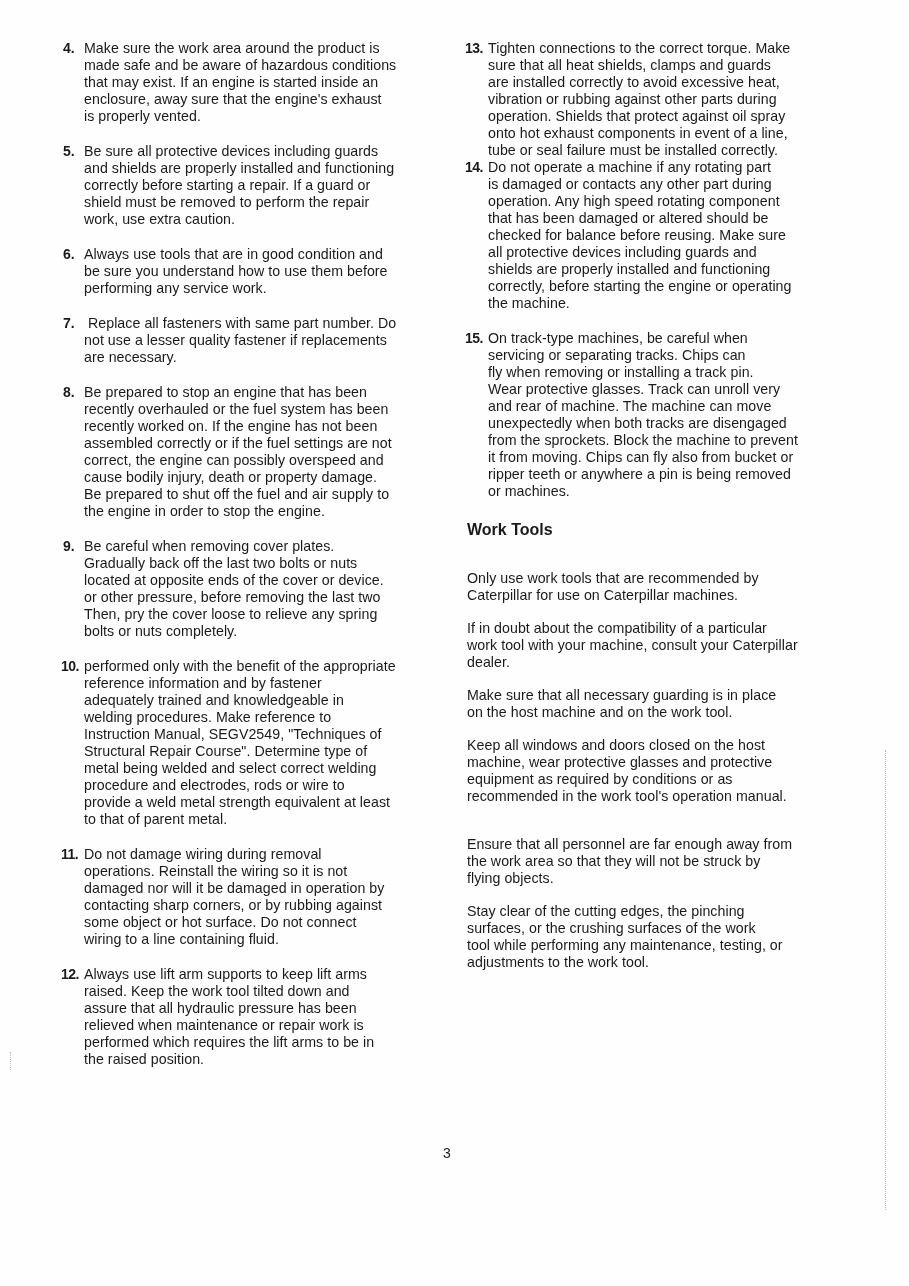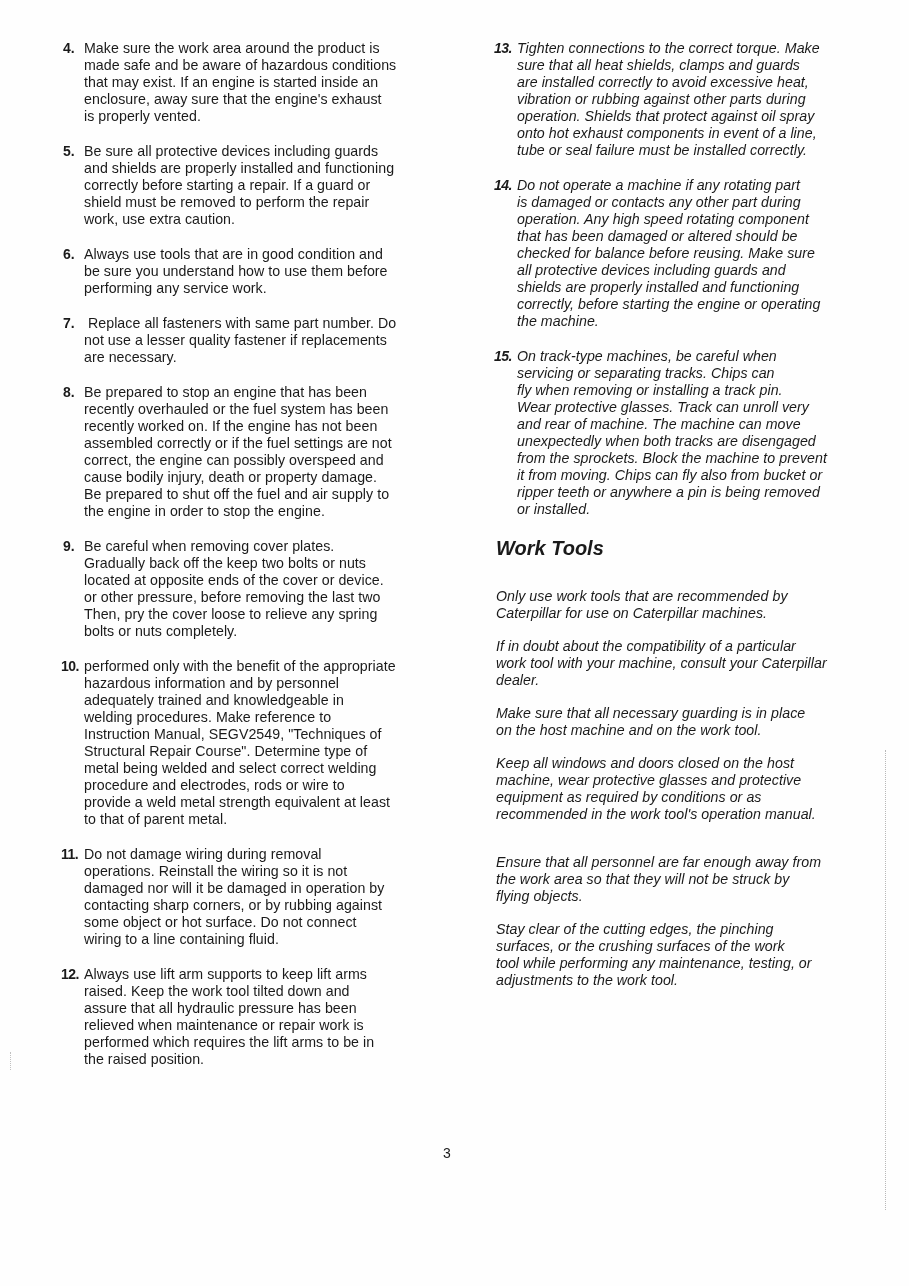--- a/index.html
+++ b/index.html
@@ -4,29 +4,29 @@
 <style>
   html, body { margin: 0; padding: 0; background: #ffffff; }
   body {
     width: 909px; height: 1286px; position: relative; overflow: hidden;
     font-family: "Liberation Sans", "DejaVu Sans", sans-serif;
     color: #1a1a1a;
   }
   .page { position: absolute; inset: 0; background: #fefefe; }
   .col { position: absolute; top: 40px; }
   .col-left { left: 63px; width: 370px; }
-  .col-right { left: 496px; width: 365px; font-style: italic; }
+  .col-right { left: 467px; width: 365px; }
   .item { position: relative; padding-left: 21px; margin: 0; }
   .item .num {
     position: absolute; left: 0; top: 0; font-weight: bold; font-size: 14px; line-height: 17px;
   }
   .item.two-digit { padding-left: 21px; }
   .item.two-digit .num { left: -2px; letter-spacing: -0.5px; }
   .line { display: block; font-size: 14.2px; line-height: 17px; white-space: nowrap; letter-spacing: 0.05px; }
-  .heading { font-weight: bold; font-size: 20px; line-height: 24px; margin: 0; white-space: nowrap; }
+  .heading { font-weight: bold; font-size: 16px; line-height: 24px; margin: 0; white-space: nowrap; }
   .para { margin: 0; }
   .page-number { position: absolute; left: 443px; top: 1145px; font-size: 14px; line-height: 17px; }
   .margin-rule {
     position: absolute; left: 885px; top: 750px; width: 0; height: 460px;
     border-left: 1px dotted #b8b8b8;
   }
   .left-mark { position: absolute; left: 10px; top: 1052px; width: 0; height: 18px; border-left: 1px dotted #c0c0c0; }
 </style>
 </head>
 <body>
@@ -75,31 +75,31 @@
       <span class="line">assembled correctly or if the fuel settings are not</span>
       <span class="line">correct, the engine can possibly overspeed and</span>
       <span class="line">cause bodily injury, death or property damage.</span>
       <span class="line">Be prepared to shut off the fuel and air supply to</span>
       <span class="line">the engine in order to stop the engine.</span>
     </div>
 
     <div class="item" style="margin-top:18px">
       <span class="num">9.</span>
       <span class="line">Be careful when removing cover plates.</span>
-      <span class="line">Gradually back off the keep two bolts or nuts</span>
+      <span class="line">Gradually back off the last two bolts or nuts</span>
       <span class="line">located at opposite ends of the cover or device.</span>
       <span class="line">or other pressure, before removing the last two</span>
       <span class="line">Then, pry the cover loose to relieve any spring</span>
       <span class="line">bolts or nuts completely.</span>
     </div>
 
     <div class="item two-digit" style="margin-top:18px">
       <span class="num">10.</span>
       <span class="line">performed only with the benefit of the appropriate</span>
-      <span class="line">hazardous information and by personnel</span>
+      <span class="line">reference information and by fastener</span>
       <span class="line">adequately trained and knowledgeable in</span>
       <span class="line">welding procedures. Make reference to</span>
       <span class="line">Instruction Manual, SEGV2549, "Techniques of</span>
       <span class="line">Structural Repair Course". Determine type of</span>
       <span class="line">metal being welded and select correct welding</span>
       <span class="line">procedure and electrodes, rods or wire to</span>
       <span class="line">provide a weld metal strength equivalent at least</span>
       <span class="line">to that of parent metal.</span>
     </div>
 
@@ -130,21 +130,21 @@
       <span class="num">13.</span>
       <span class="line">Tighten connections to the correct torque. Make</span>
       <span class="line">sure that all heat shields, clamps and guards</span>
       <span class="line">are installed correctly to avoid excessive heat,</span>
       <span class="line">vibration or rubbing against other parts during</span>
       <span class="line">operation. Shields that protect against oil spray</span>
       <span class="line">onto hot exhaust components in event of a line,</span>
       <span class="line">tube or seal failure must be installed correctly.</span>
     </div>
 
-    <div class="item two-digit" style="margin-top:18px">
+    <div class="item two-digit" style="margin-top:0">
       <span class="num">14.</span>
       <span class="line">Do not operate a machine if any rotating part</span>
       <span class="line">is damaged or contacts any other part during</span>
       <span class="line">operation. Any high speed rotating component</span>
       <span class="line">that has been damaged or altered should be</span>
       <span class="line">checked for balance before reusing. Make sure</span>
       <span class="line">all protective devices including guards and</span>
       <span class="line">shields are properly installed and functioning</span>
       <span class="line">correctly, before starting the engine or operating</span>
       <span class="line">the machine.</span>
@@ -154,21 +154,21 @@
       <span class="num">15.</span>
       <span class="line">On track-type machines, be careful when</span>
       <span class="line">servicing or separating tracks. Chips can</span>
       <span class="line">fly when removing or installing a track pin.</span>
       <span class="line">Wear protective glasses. Track can unroll very</span>
       <span class="line">and rear of machine. The machine can move</span>
       <span class="line">unexpectedly when both tracks are disengaged</span>
       <span class="line">from the sprockets. Block the machine to prevent</span>
       <span class="line">it from moving. Chips can fly also from bucket or</span>
       <span class="line">ripper teeth or anywhere a pin is being removed</span>
-      <span class="line">or installed.</span>
+      <span class="line">or machines.</span>
     </div>
 
     <div style="margin-top:18px">
       <h2 class="heading">Work Tools</h2>
 
       <p class="para" style="margin-top:28px">
         <span class="line">Only use work tools that are recommended by</span>
         <span class="line">Caterpillar for use on Caterpillar machines.</span>
       </p>
 

